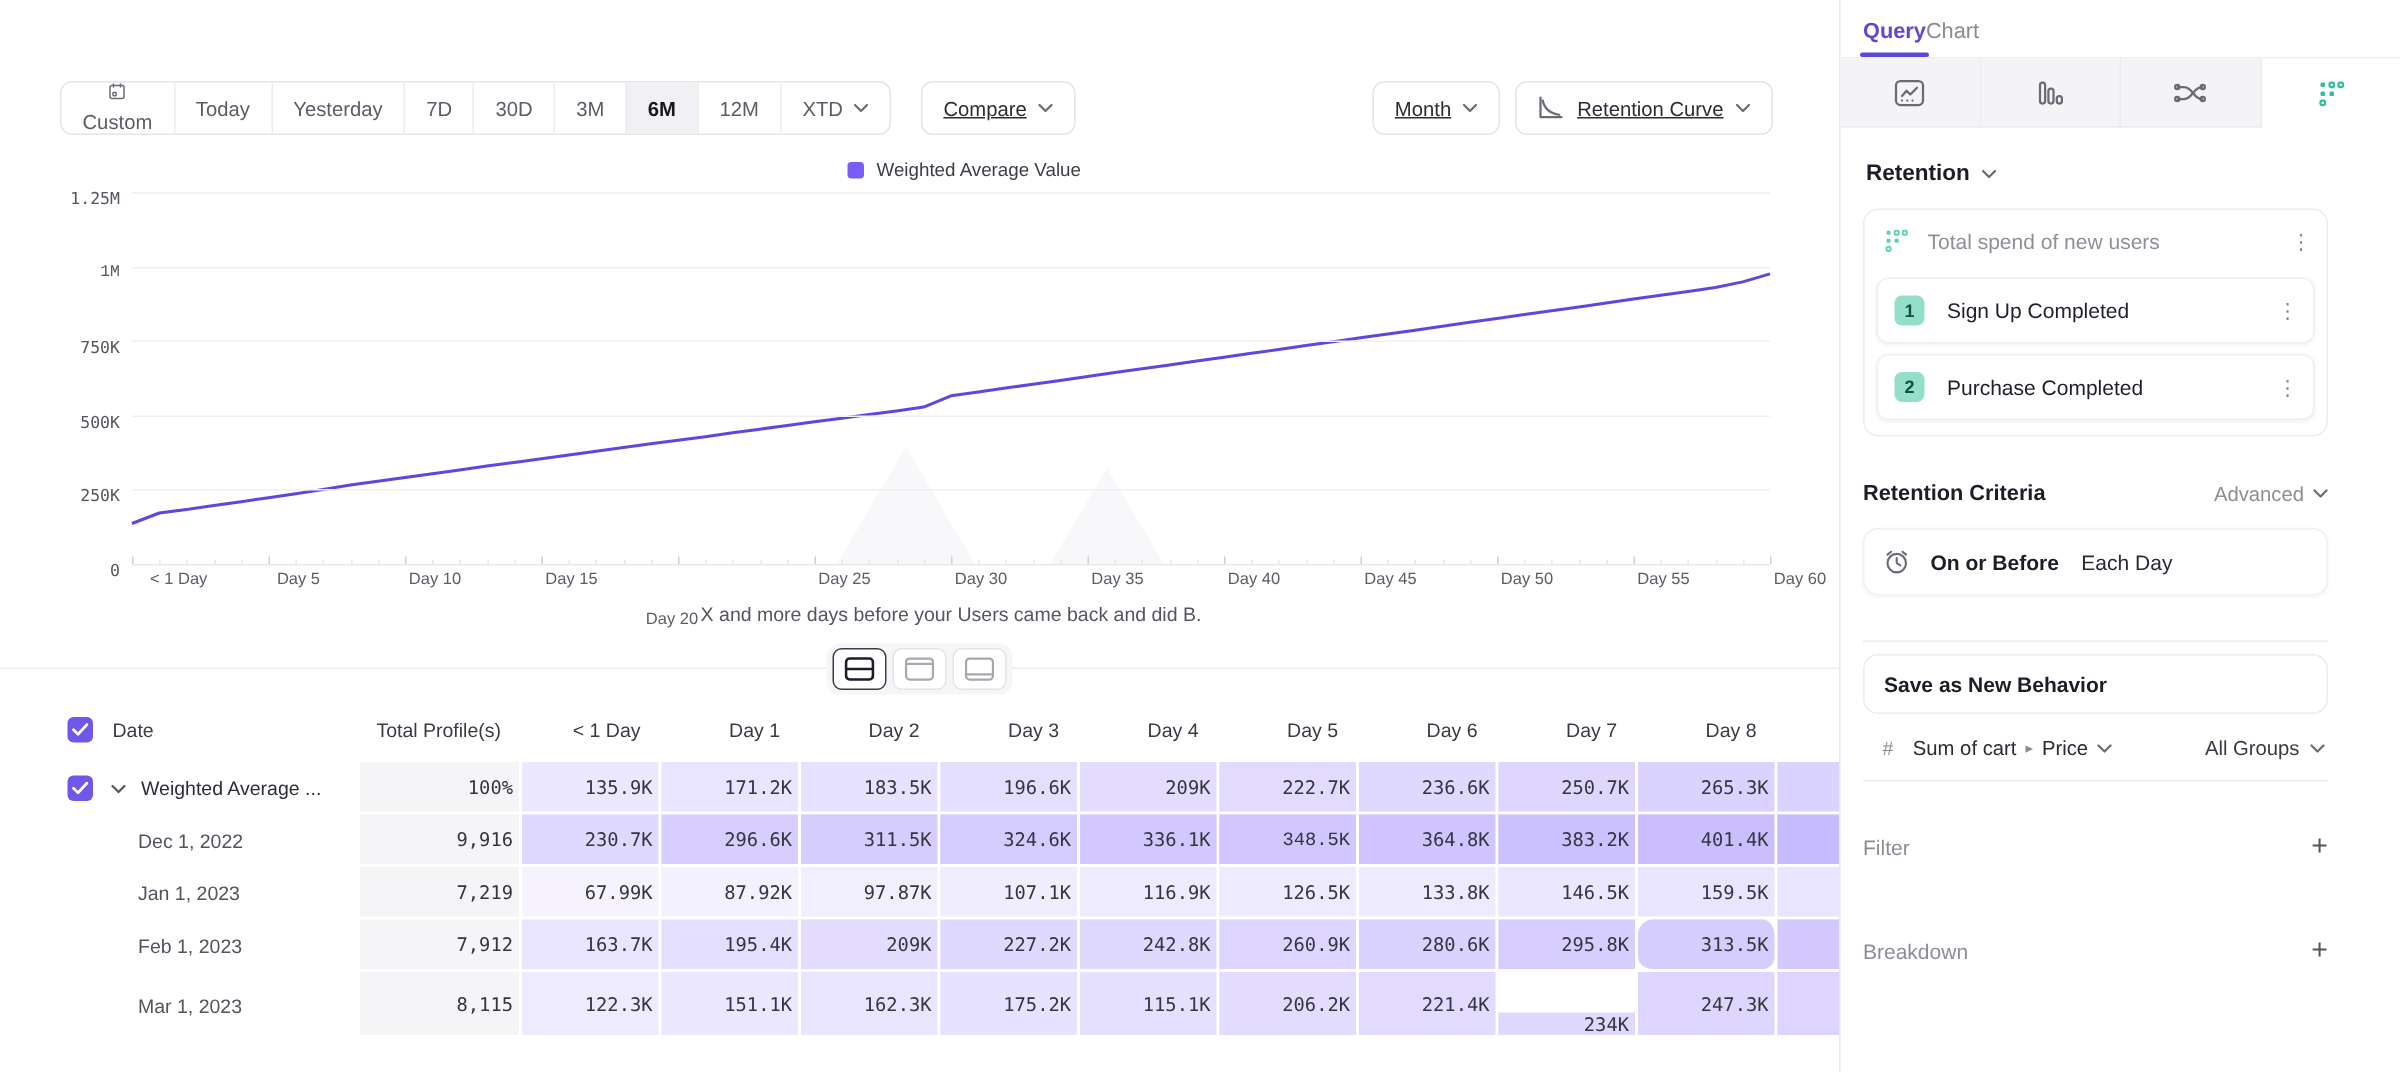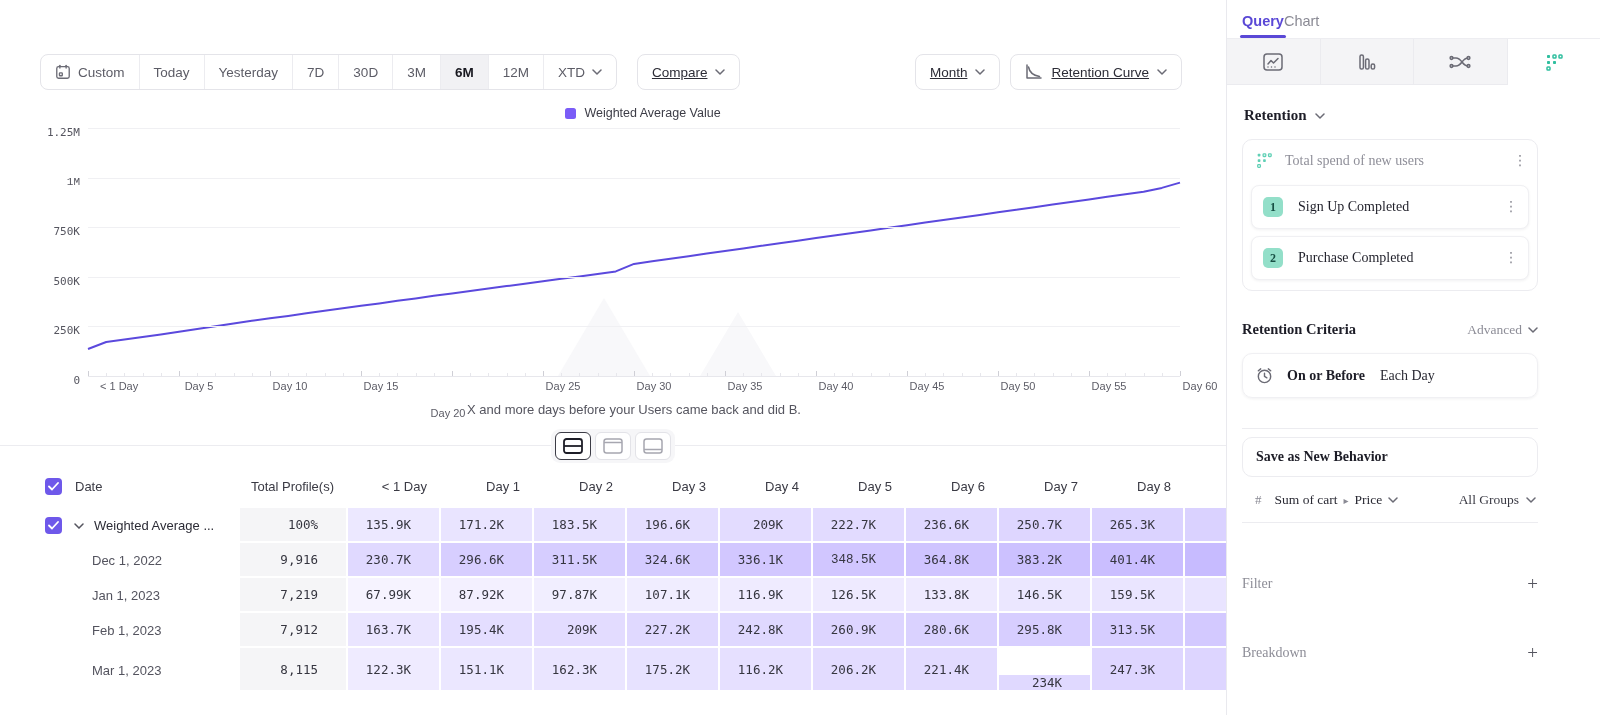--- a/index.html
+++ b/index.html
@@ -7,21 +7,21 @@
     font-family:"Liberation Sans", sans-serif; color:#24242e; }
   .root { display:flex; width:1600px; height:715px; }
   .main { width:1226px; flex:0 0 1226px; position:relative; }
   .sidebar { flex:1; border-left:1px solid #e9e9ee; display:flex; flex-direction:column; }
 
   
   .toolbar { display:flex; align-items:center; margin:54px 44px 0 40px; }
   .segctl { display:inline-flex; border:1px solid #e4e4e9; border-radius:8px; overflow:hidden; background:#fff; }
   .seg-item { display:flex; align-items:center; gap:7px; height:34px; padding:0 14px;
     font-size:13.5px; color:#5c5c66; border-left:1px solid #ececf0; cursor:pointer; white-space:nowrap; }
-  .seg-item:first-child { border-left:none; }
+  .seg-item:first-child { border-left:none;flex-direction:column; }
   .seg-item.sel { background:#f1f1f4; color:#17171f; font-weight:700; }
   .btn { display:inline-flex; align-items:center; gap:8px; height:36px; padding:0 14px;
     border:1px solid #e4e4e9; border-radius:8px; font-size:13.5px; color:#2c2c36; background:#fff; cursor:pointer; white-space:nowrap;text-decoration:underline; }
   .compare { margin-left:20px; }
   .right-group { margin-left:auto; display:flex; gap:10px; }
   .chev { width:10px; height:6px; }
   .chev path, .icon-stroke path, .icon-stroke rect, .icon-stroke circle, .icon-stroke line { fill:none; stroke:#6b6b75; stroke-width:1.5; stroke-linecap:round; stroke-linejoin:round; }
 
   
   .legend { display:flex; justify-content:center; align-items:center; gap:8px; margin:16px 0 4px 60px; }
@@ -50,21 +50,21 @@
   .tgl.sel { border-color:#3c3c46; }
   .tgl.sel svg rect, .tgl.sel svg line { stroke:#1d1d27; stroke-width:1.8; }
 
   
   .dtable { margin-top:18px; }
   .trow, .thead { display:grid; grid-template-columns:240px 108px repeat(9,93px) 1fr; align-items:stretch; }
   .thead { height:44px; align-items:center; font-size:13px; color:#3a3a44; }
   .th { text-align:right; padding-right:14px; }
   .th-date { display:flex; align-items:center; gap:13px; padding-left:45px; text-align:left; }
   .trow { height:35px; font-family:"DejaVu Sans Mono", monospace; font-size:12.5px; color:#35353f; }
-  .cell { display:flex; align-items:center; justify-content:flex-end; padding-right:28px;
+  .cell { display:flex; align-items:center; justify-content:flex-end; padding-right:4px;
     border-right:2px solid #fff; border-bottom:2px solid #fff; }
   .cell-name { justify-content:flex-start; padding:0; border:none;
     font-family:"Liberation Sans", sans-serif; font-size:13px; color:#53535e; }
   .cell-name .lbl-indent { padding-left:92px; }
   .cell-name.expandable { gap:0; }
   .cell-name .cb { margin-left:45px; }
   .cell-name .row-chev { margin:0 10px 0 12px; }
   .cell-total { background:#f5f5f7; }
   .cell-partial { border-right:none; }
   .cb { width:17px; height:17px; border-radius:4px; background:#6e58ea; display:inline-flex;
@@ -75,21 +75,21 @@
   .sb-tabs { display:flex; padding:13px 0 0 15px; }
   .sb-tab { font-size:14.5px; color:#8a8a94; padding-bottom:9px; position:relative; cursor:pointer; }
   .sb-tab.active { color:#5a48d6; font-weight:700; }
   .sb-tab.active::after { content:""; position:absolute; left:-2px; right:-2px; bottom:0; height:3px;
     background:#5a48d6; border-radius:2px; }
   .icon-tabs { display:flex; border-top:1px solid #ededf1; }
   .itab { flex:1; height:46px; display:flex; align-items:center; justify-content:center;
     background:#f4f4f6; border-right:1px solid #ebebef; border-bottom:1px solid #ebebef; cursor:pointer; }
   .itab:last-child { border-right:none; }
   .itab.active { background:#fff; border-bottom-color:transparent; }
-  .side-content { padding:0 62px 0 15px;font-family:Liberation Serif, serif; }
+  .side-content { padding:0 48px 0 15px; }
   .sec-title { display:flex; align-items:center; gap:8px; margin:22px 0 15px 2px;
     font-size:15px; font-weight:700; color:#1d1d27; cursor:pointer; }
   .bhv-card { border:1px solid #ececf0; border-radius:10px; padding-bottom:10px; }
   .bhv-head { display:flex; align-items:center; padding:12px 8px 8px 12px; }
   .bhv-name { flex:1; margin-left:12px; font-size:14px; color:#8f8f99; }
   .kebab { width:18px; text-align:center; color:#8a8a94; font-size:14px; letter-spacing:0; cursor:pointer; line-height:1; }
   .step-card { display:flex; align-items:center; margin:7px 8px 0 8px; padding:11px 8px 11px 11px;
     border:1px solid #f0f0f3; border-radius:8px; background:#fff;
     box-shadow:0 1px 3px rgba(20,20,40,.06); cursor:pointer; }
   .step-badge { width:20px; height:20px; border-radius:5px; background:#93dfc9; color:#174f44;
@@ -104,21 +104,21 @@
   .cond-sub { margin-left:15px; font-size:14px; color:#2a2a34; }
   .sb-divider { border-top:1px solid #ececf0; margin-top:30px; }
   .save-card { margin-top:8px; border:1px solid #ececf0; border-radius:10px; padding:11px 13px;
     font-size:14px; font-weight:600; color:#1d1d27; cursor:pointer; }
   .measure-row { display:flex; align-items:center; margin-top:2px; padding:13px 2px 14px 13px;
     border-bottom:1px solid #ececf0; }
   .m-hash { color:#8a8a94; font-size:13px; }
   .m-label { margin-left:13px; font-size:13.5px; color:#2a2a34; display:flex; align-items:center; gap:6px; cursor:pointer; }
   .m-caret { color:#8a8a94; font-size:10px; }
   .m-groups { margin-left:auto; display:flex; align-items:center; gap:7px; font-size:13.5px; color:#3a3a44; cursor:pointer; }
-  .add-row { display:flex; align-items:center; justify-content:space-between; margin-top:51px; }
+  .add-row { display:flex; align-items:center; justify-content:space-between; margin-top:34px; }
   .add-row.bk { margin-top:50px; }
   .add-label { font-size:14px; color:#8d8d97; }
   .plus { font-size:19px; font-weight:300; color:#55555f; cursor:pointer; line-height:1; }
 </style>
 </head>
 <body>
 
 <div class="root">
 
   <div class="main">
@@ -399,33 +399,33 @@
             </div>
             <div class="cell cell-total">7,912</div>
             <div class="cell" style="background: rgba(122, 92, 255, 0.16);">163.7K</div>
             <div class="cell" style="background: rgba(122, 92, 255, 0.2);">195.4K</div>
             <div class="cell" style="background: rgba(122, 92, 255, 0.21);">209K</div>
             <div class="cell" style="background: rgba(122, 92, 255, 0.23);">227.2K</div>
             <div class="cell" style="background: rgba(122, 92, 255, 0.24);">242.8K</div>
             <div class="cell" style="background: rgba(122, 92, 255, 0.26);">260.9K</div>
             <div class="cell" style="background: rgba(122, 92, 255, 0.28);">280.6K</div>
             <div class="cell" style="background: rgba(122, 92, 255, 0.3);">295.8K</div>
-            <div class="cell" style="background: rgba(122, 92, 255, 0.31);">313.5K</div>
+            <div class="cell" style="background: rgba(122, 92, 255, 0.31); border-radius: 10px;">313.5K</div>
             <div class="cell cell-partial" style="background: rgba(122, 92, 255, 0.33);"></div>
           </div>
           <div class="trow">
             <div class="cell cell-name">
               <span class="lbl-indent">Mar 1, 2023</span>
             </div>
             <div class="cell cell-total">8,115</div>
             <div class="cell" style="background: rgba(122, 92, 255, 0.12);">122.3K</div>
             <div class="cell" style="background: rgba(122, 92, 255, 0.15);">151.1K</div>
             <div class="cell" style="background: rgba(122, 92, 255, 0.16);">162.3K</div>
             <div class="cell" style="background: rgba(122, 92, 255, 0.18);">175.2K</div>
-            <div class="cell" style="background: rgba(122, 92, 255, 0.19);">116.2K</div>
+            <div class="cell" style="background: rgba(122, 92, 255, 0.19);">115.1K</div>
             <div class="cell" style="background: rgba(122, 92, 255, 0.21);">206.2K</div>
             <div class="cell" style="background: rgba(122, 92, 255, 0.22);">221.4K</div>
             <div class="cell" style="background: rgba(122, 92, 255, 0.23); margin-top: 27px;">234K</div>
             <div class="cell" style="background: rgba(122, 92, 255, 0.25);">247.3K</div>
             <div class="cell cell-partial" style="background: rgba(122, 92, 255, 0.26);"></div>
           </div>
         </div>
     </div>
   </div>
 

